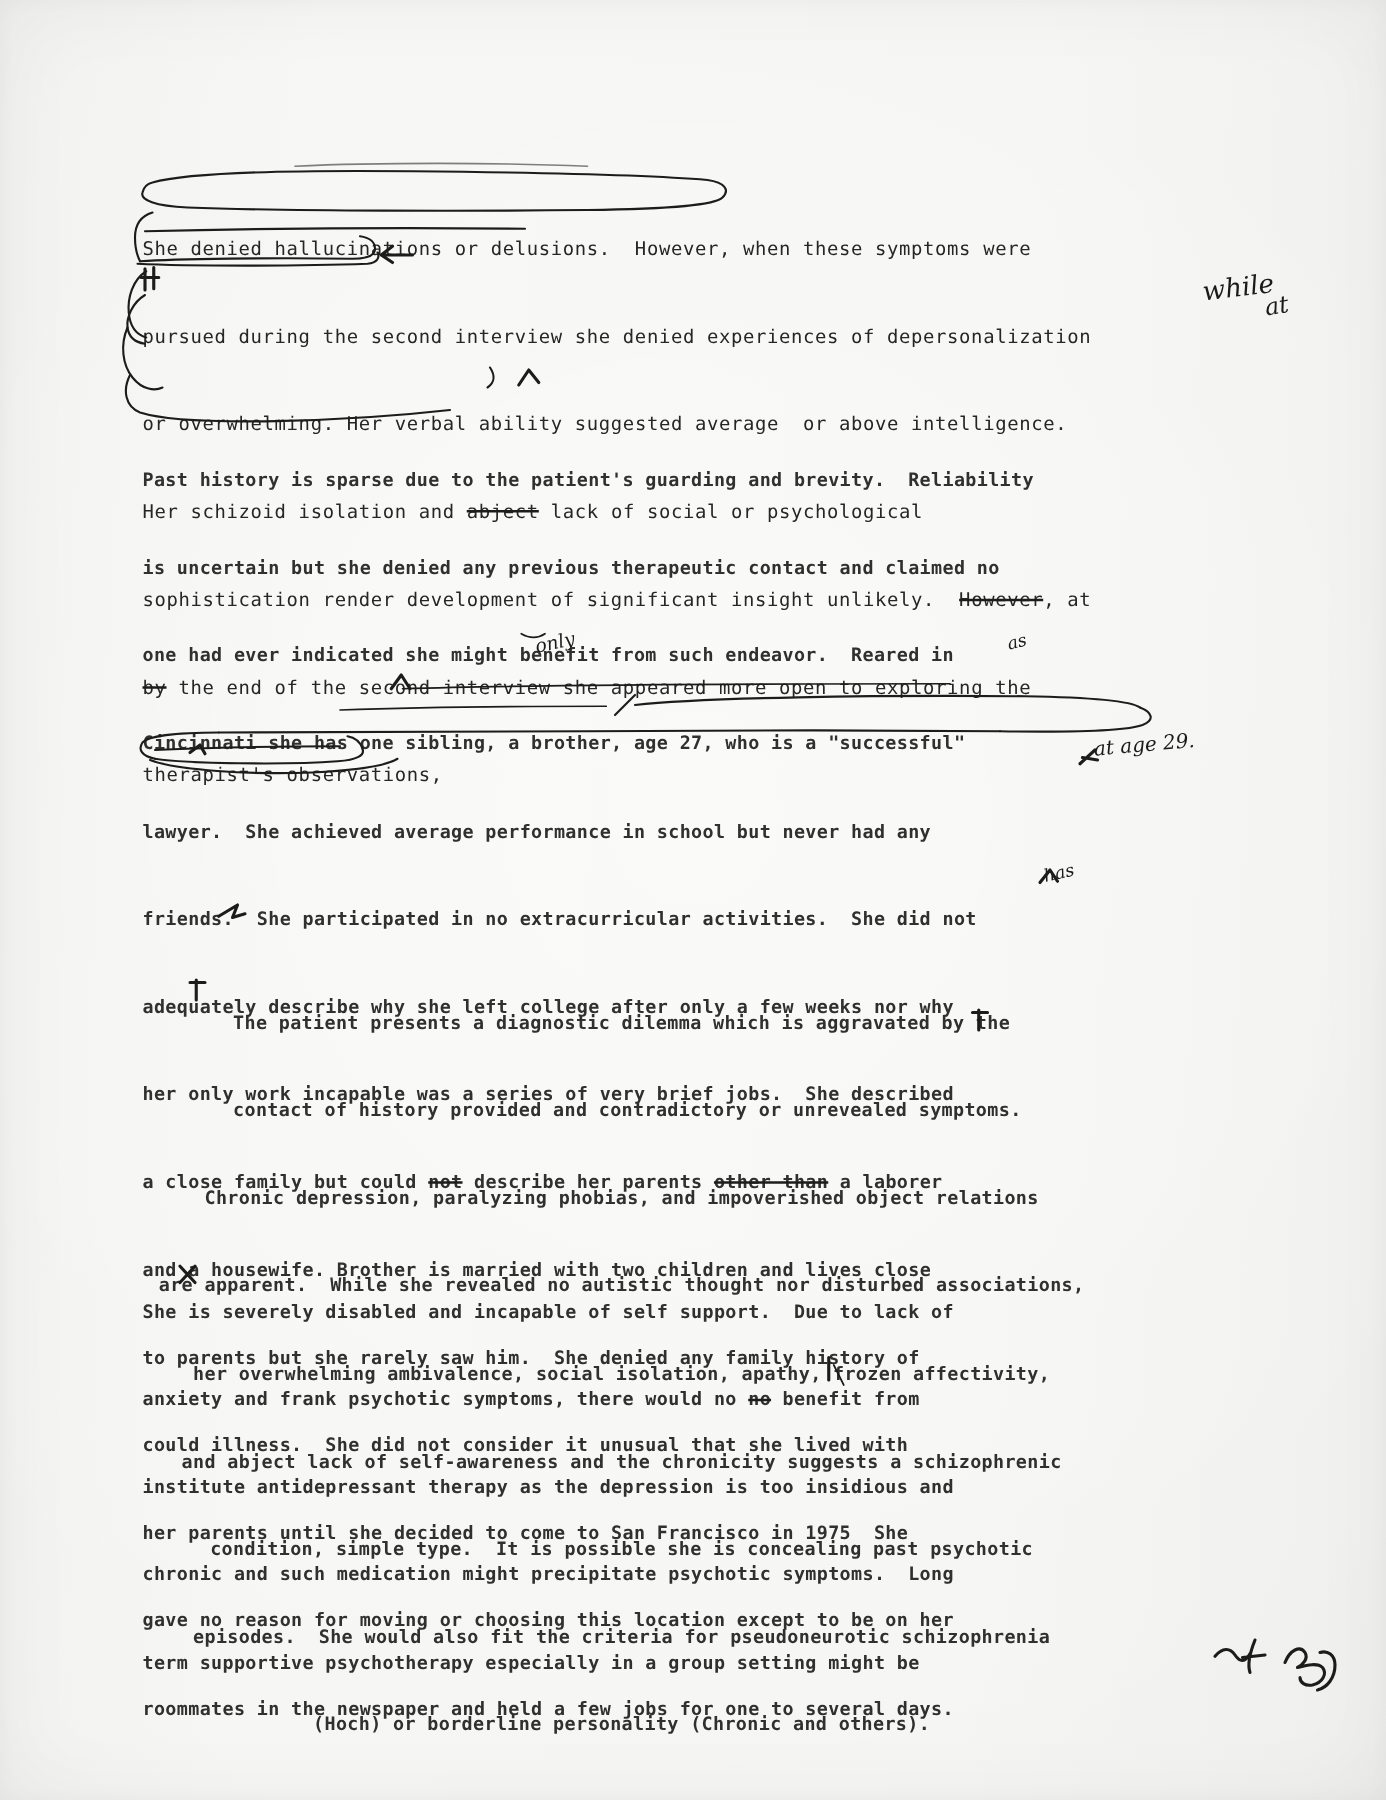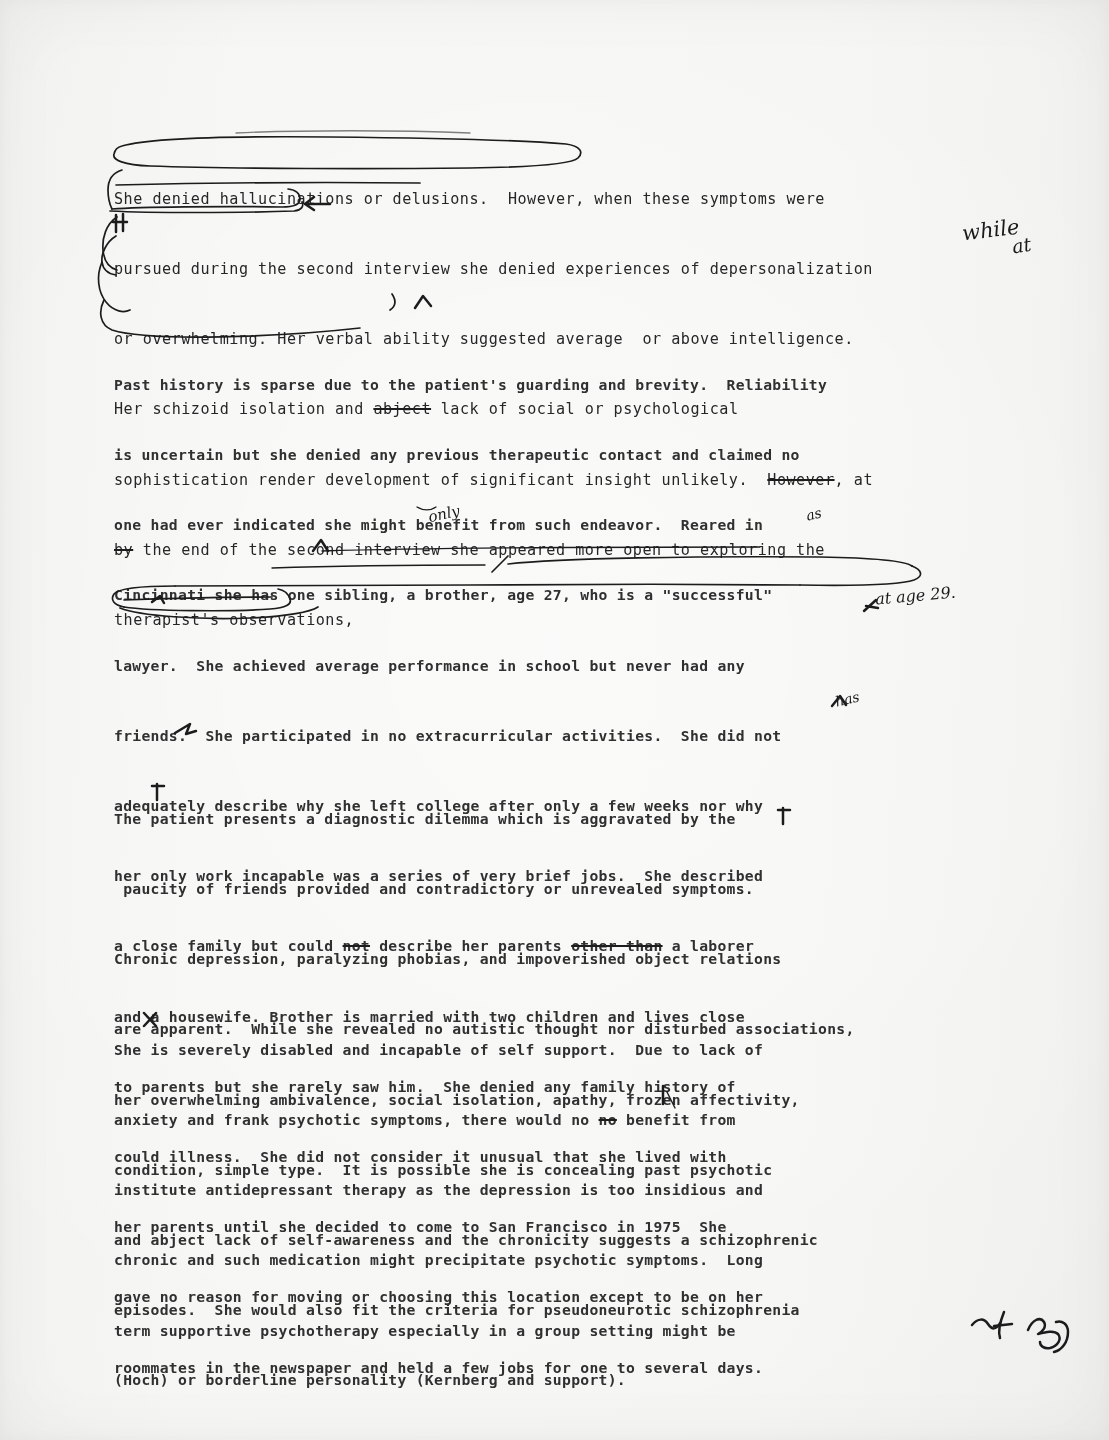--- a/index.html
+++ b/index.html
@@ -41,21 +41,21 @@
     font-size: 15.1px;
     line-height: 23.4px;
     letter-spacing: 0.52px;
     white-space: pre;
     font-family: "DejaVu Sans Mono", "Liberation Mono", monospace;
   }
 
   
   #para-1 { left: 114px; top: 141px; }
   #para-2 { left: 114px; top: 326px; }
-  #para-3 { left: 114px; top: 760px; }
+  #para-3 { left: 127px; top: 760px; text-align: center; }
   #para-4 { left: 114px; top: 991px; }
 
   
   #para-2 .ln, #para-3 .ln, #para-4 .ln { color: #303030; font-weight: bold; }
   #para-1 .ln { color: #262626; }
 
   
   #para-2.worn, #para-3.worn, #para-4.worn {
     font-size: 14.7px;
     letter-spacing: 0.30px;
@@ -133,28 +133,28 @@
     <span class="ln">could illness.  She did not consider it unusual that she lived with</span>
     <span class="ln"><span>her parents until she decided to come to San Francisco in 1975</span><span>  She</span></span>
     <span class="ln">gave no reason for moving or choosing this location except to be on her</span>
     <span class="ln">roommates in the newspaper and held a few jobs for one to several days.</span>
     
     
   </div>
 
   <div class="typed worn" id="para-3">
     <span class="ln">The patient presents a diagnostic dilemma which is aggravated by the</span>
-    <span class="ln"> paucity of friends provided and contradictory or unrevealed symptoms.</span>
+    <span class="ln"> contact of history provided and contradictory or unrevealed symptoms.</span>
     <span class="ln">Chronic depression, paralyzing phobias, and impoverished object relations</span>
     <span class="ln"><span>are apparent.  While she revealed no autistic thought</span><span> nor disturbed associations,</span></span>
     <span class="ln">her overwhelming ambivalence, social isolation, apathy, frozen affectivity,</span>
+    <span class="ln">and abject lack of self-awareness and the chronicity suggests a schizophrenic</span>
     <span class="ln">condition, simple type.  It is possible she is concealing past psychotic</span>
-    <span class="ln">and abject lack of self-awareness and the chronicity suggests a schizophrenic</span>
     <span class="ln">episodes.  She would also fit the criteria for pseudoneurotic schizophrenia</span>
-    <span class="ln">(Hoch) or borderline personality (Kernberg and support).</span>
+    <span class="ln">(Hoch) or borderline personality (Chronic and others).</span>
   </div>
 
   <div class="typed worn" id="para-4">
     <span class="ln">She is severely disabled and incapable of self support.  Due to lack of</span>
     <span class="ln"><span>anxiety and frank psychotic symptoms, there would no </span><span class="strike">no</span><span> benefit from</span></span>
     <span class="ln">institute antidepressant therapy as the depression is too insidious and</span>
     <span class="ln">chronic and such medication might precipitate psychotic symptoms.  Long</span>
     <span class="ln">term supportive psychotherapy especially in a group setting might be</span>
     
     

